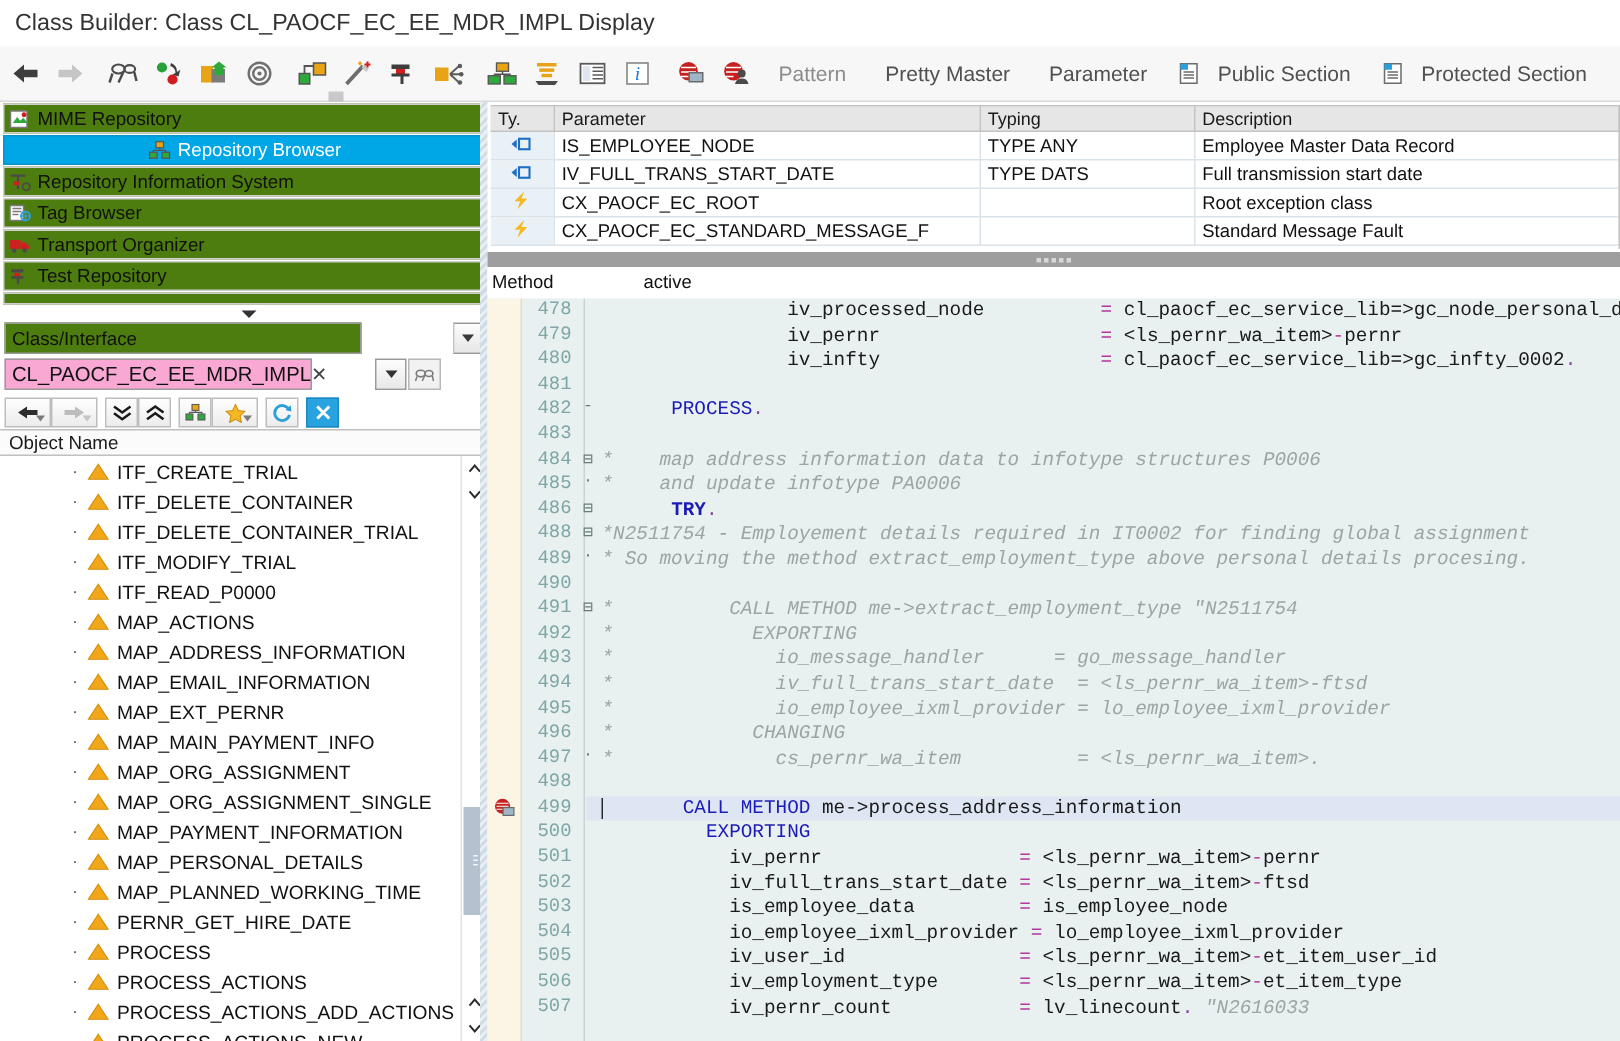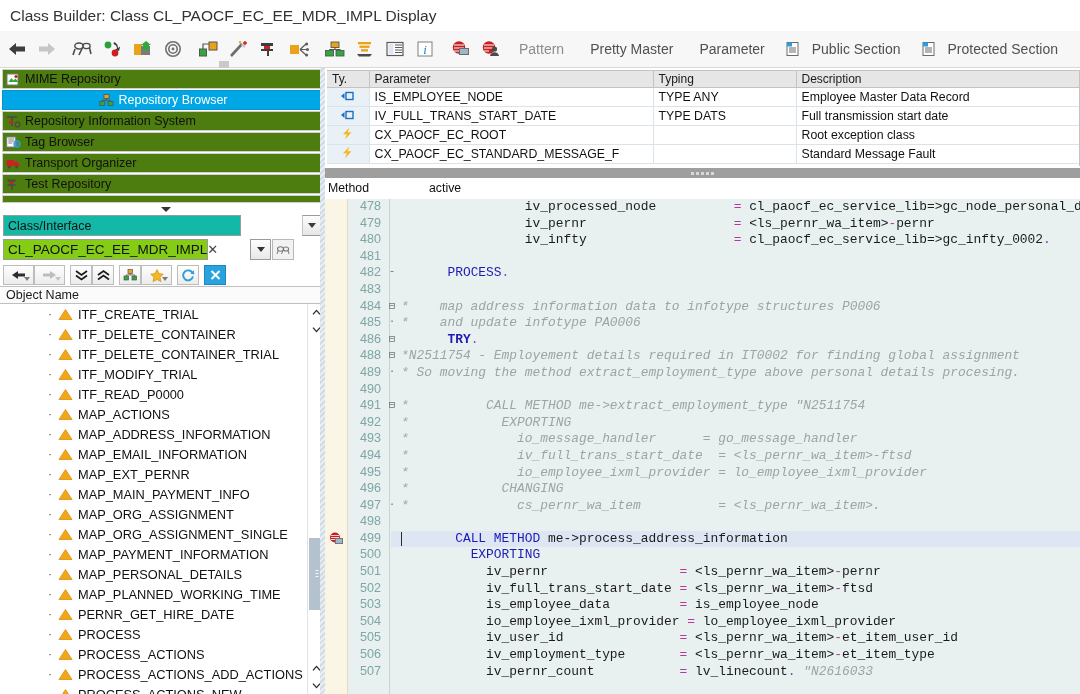--- a/index.html
+++ b/index.html
@@ -83,36 +83,36 @@
 
   .searcharea { padding: 0 3px; position: relative; }
   .caret-row { height: 11px; position: relative; }
   .caret-row .caret {
     position:absolute; left:158px; top:3px;
     width:0;height:0;border-left:5px solid transparent;border-right:5px solid transparent;border-top:5px solid #333;
   }
   .selectrow { margin: 0 0 3px 0; position: relative; }
   .sel-box {
     width: 238px; height: 21px;
-    border: 1px solid #9a9a9a; background:#14b8a6;
+    border: 1px solid #9a9a9a; background:#4d7c0f;
     display:flex; align-items:center;
     padding-left:4px; font-size:12.5px; color:#111;
   }
   .sel-arrow {
     position:absolute; right: 0px; top:0; width:19px; height:21px;
     border:1px solid #9a9a9a; border-left:1px solid #c4c4c4;
     background: linear-gradient(#fdfdfd,#e6e6e6);
     display:flex;align-items:center;justify-content:center;
   }
   .sel-arrow i { display:block;width:0;height:0;border-left:4px solid transparent;border-right:4px solid transparent;border-top:5px solid #3a3a3a; }
   .objrow { position: relative; height: 22px; margin-bottom: 3px; }
   .obj-input {
     position:absolute; left:0; top:0;
     width: 205px; height: 21px;
-    border: 1px solid #9a9a9a; background:#84cc16;
+    border: 1px solid #9a9a9a; background:#f9a8d4;
     display:flex; align-items:center; justify-content:space-between;
     padding: 0 5px 0 4px;
     font-size: 13.5px; color:#111;
   }
   .obj-x { color:#444; font-size:13px; font-weight:400; }
   .obj-dd {
     position:absolute; left:247px; top:0; width:21px;height:21px;
     border:1px solid #9a9a9a; background: linear-gradient(#fdfdfd,#e8e8e8);
     display:flex;align-items:center;justify-content:center;
   }
@@ -202,21 +202,21 @@
     position:absolute; left:0; top:131px; width:755px; height:495px;
     background:#e9f0f0; overflow:hidden;
   }
   .code-marker-col{ position:absolute;left:0;top:0;width:23px;height:100%;background:#faf5e4;border-right:1px solid #e2dcc6;}
   .code-num-col{ position:absolute;left:24px;top:0;width:38px;height:100%;background:#e9f0f0;}
   .code-vline{ position:absolute;left:64px;top:0;width:1px;height:100%;background:#c8d3d3;}
   .code-lines{ position:absolute;left:0;top:0;width:755px; }
   .cline{ height:16.6px; position:relative; white-space:pre; }
   .cline .num{
     position:absolute;left:24px;width:32px;text-align:right;
-    font-family:Liberation Sans, sans-serif; font-size:12.6px; color:#7ea6a6;
+    font-family:Liberation Mono, monospace; font-size:12.6px; color:#7ea6a6;
   }
   .cline .fold{
     position:absolute;left:62px;width:10px;text-align:center;
     font-family:"Liberation Mono", monospace; font-size:11px; color:#6b7b7b;
   }
   .cline .txt{
     position:absolute;left:76px;
     font-family:"Liberation Mono", monospace; font-size:12.9px;
     letter-spacing:0px;
   }

